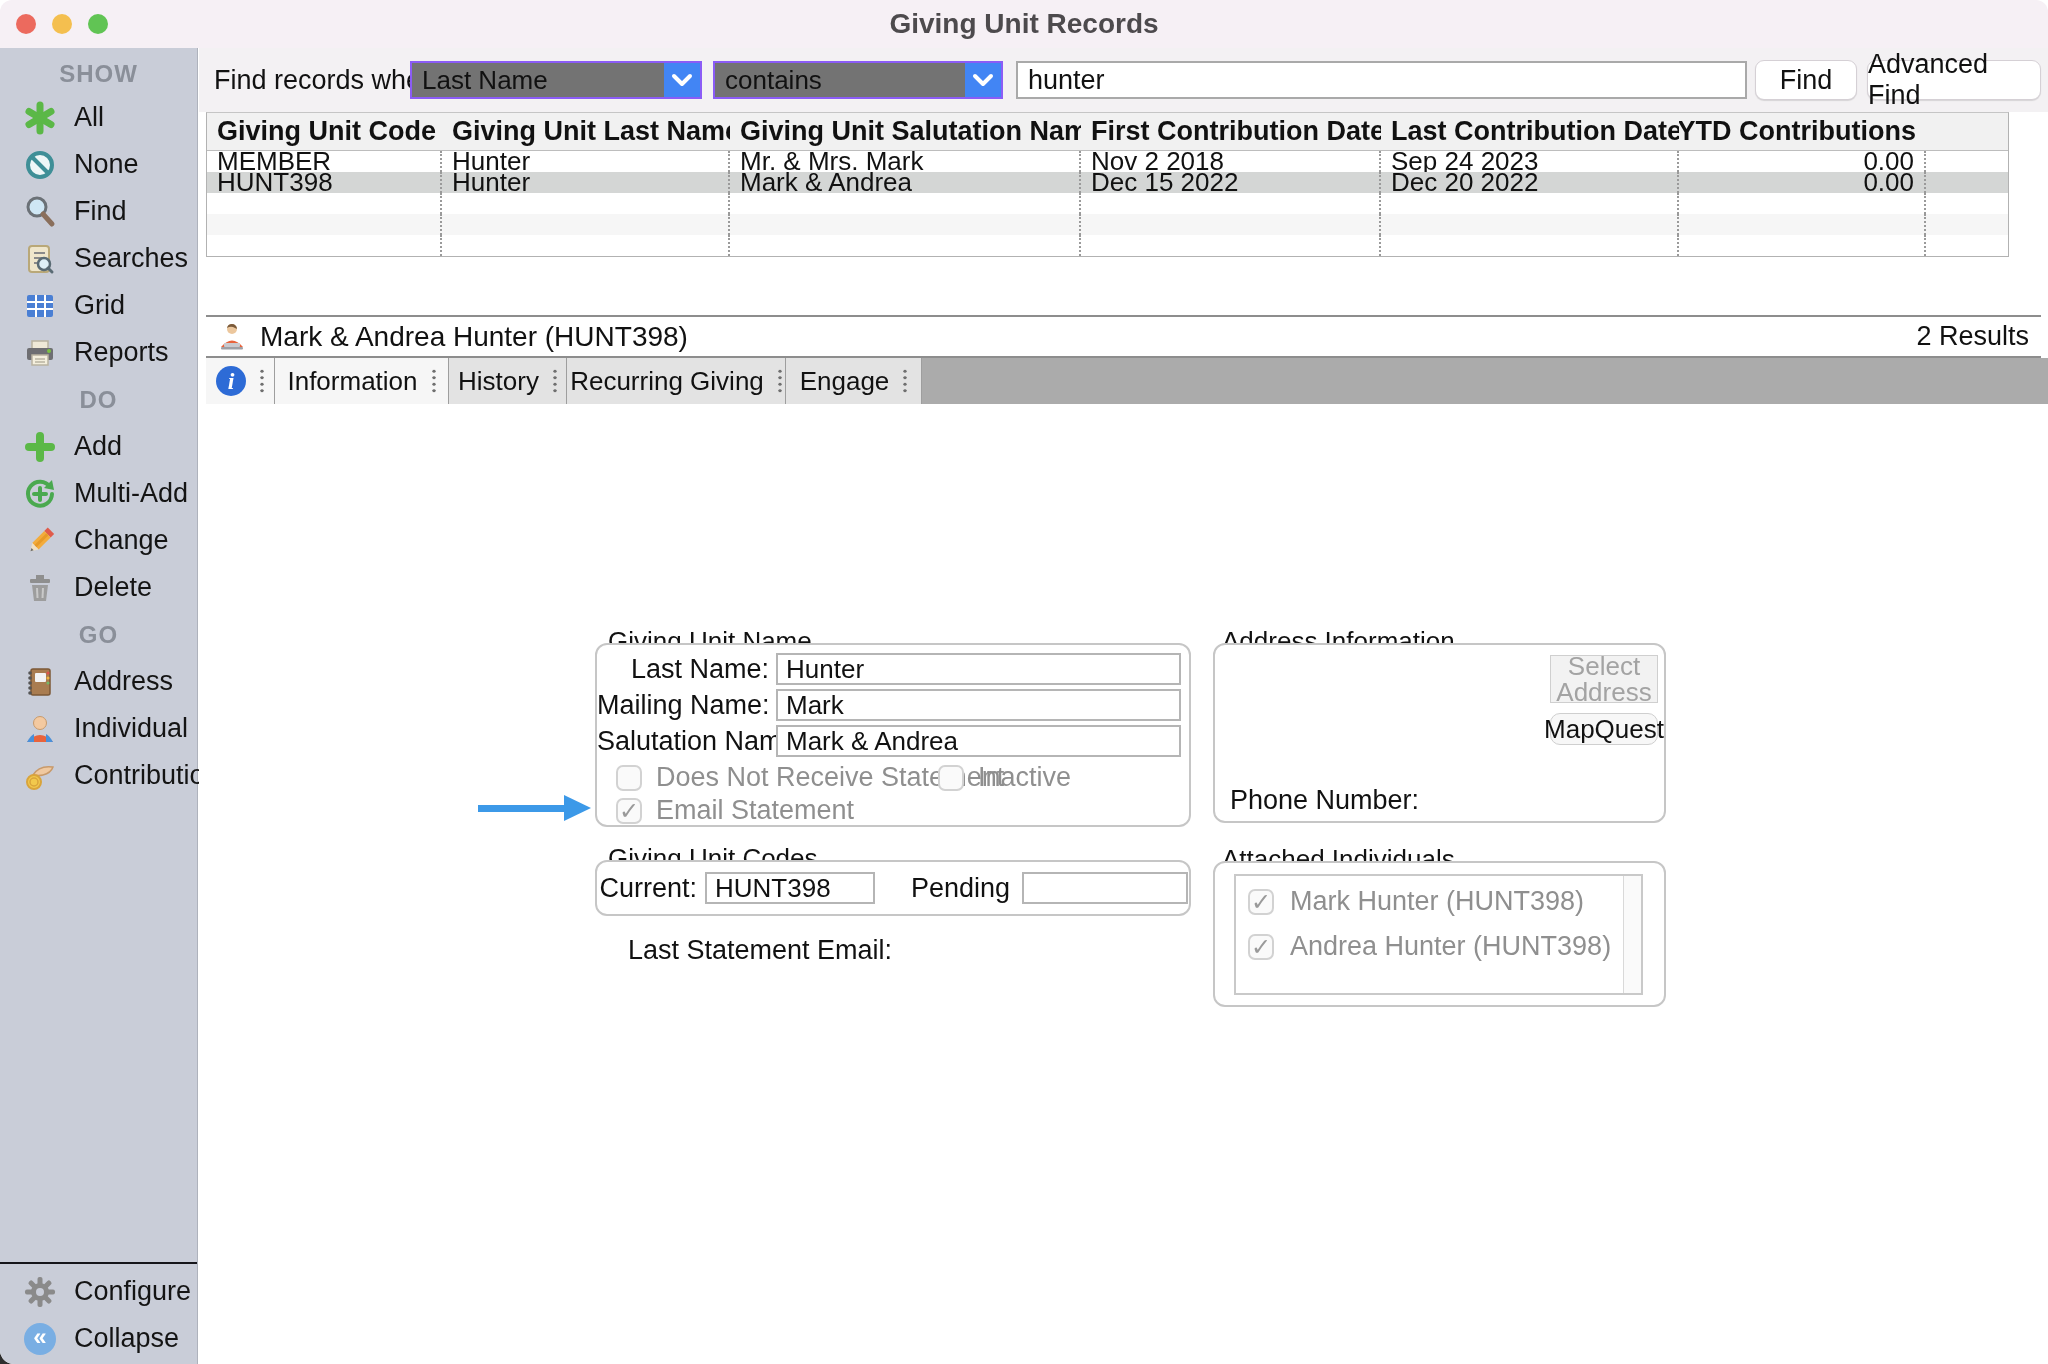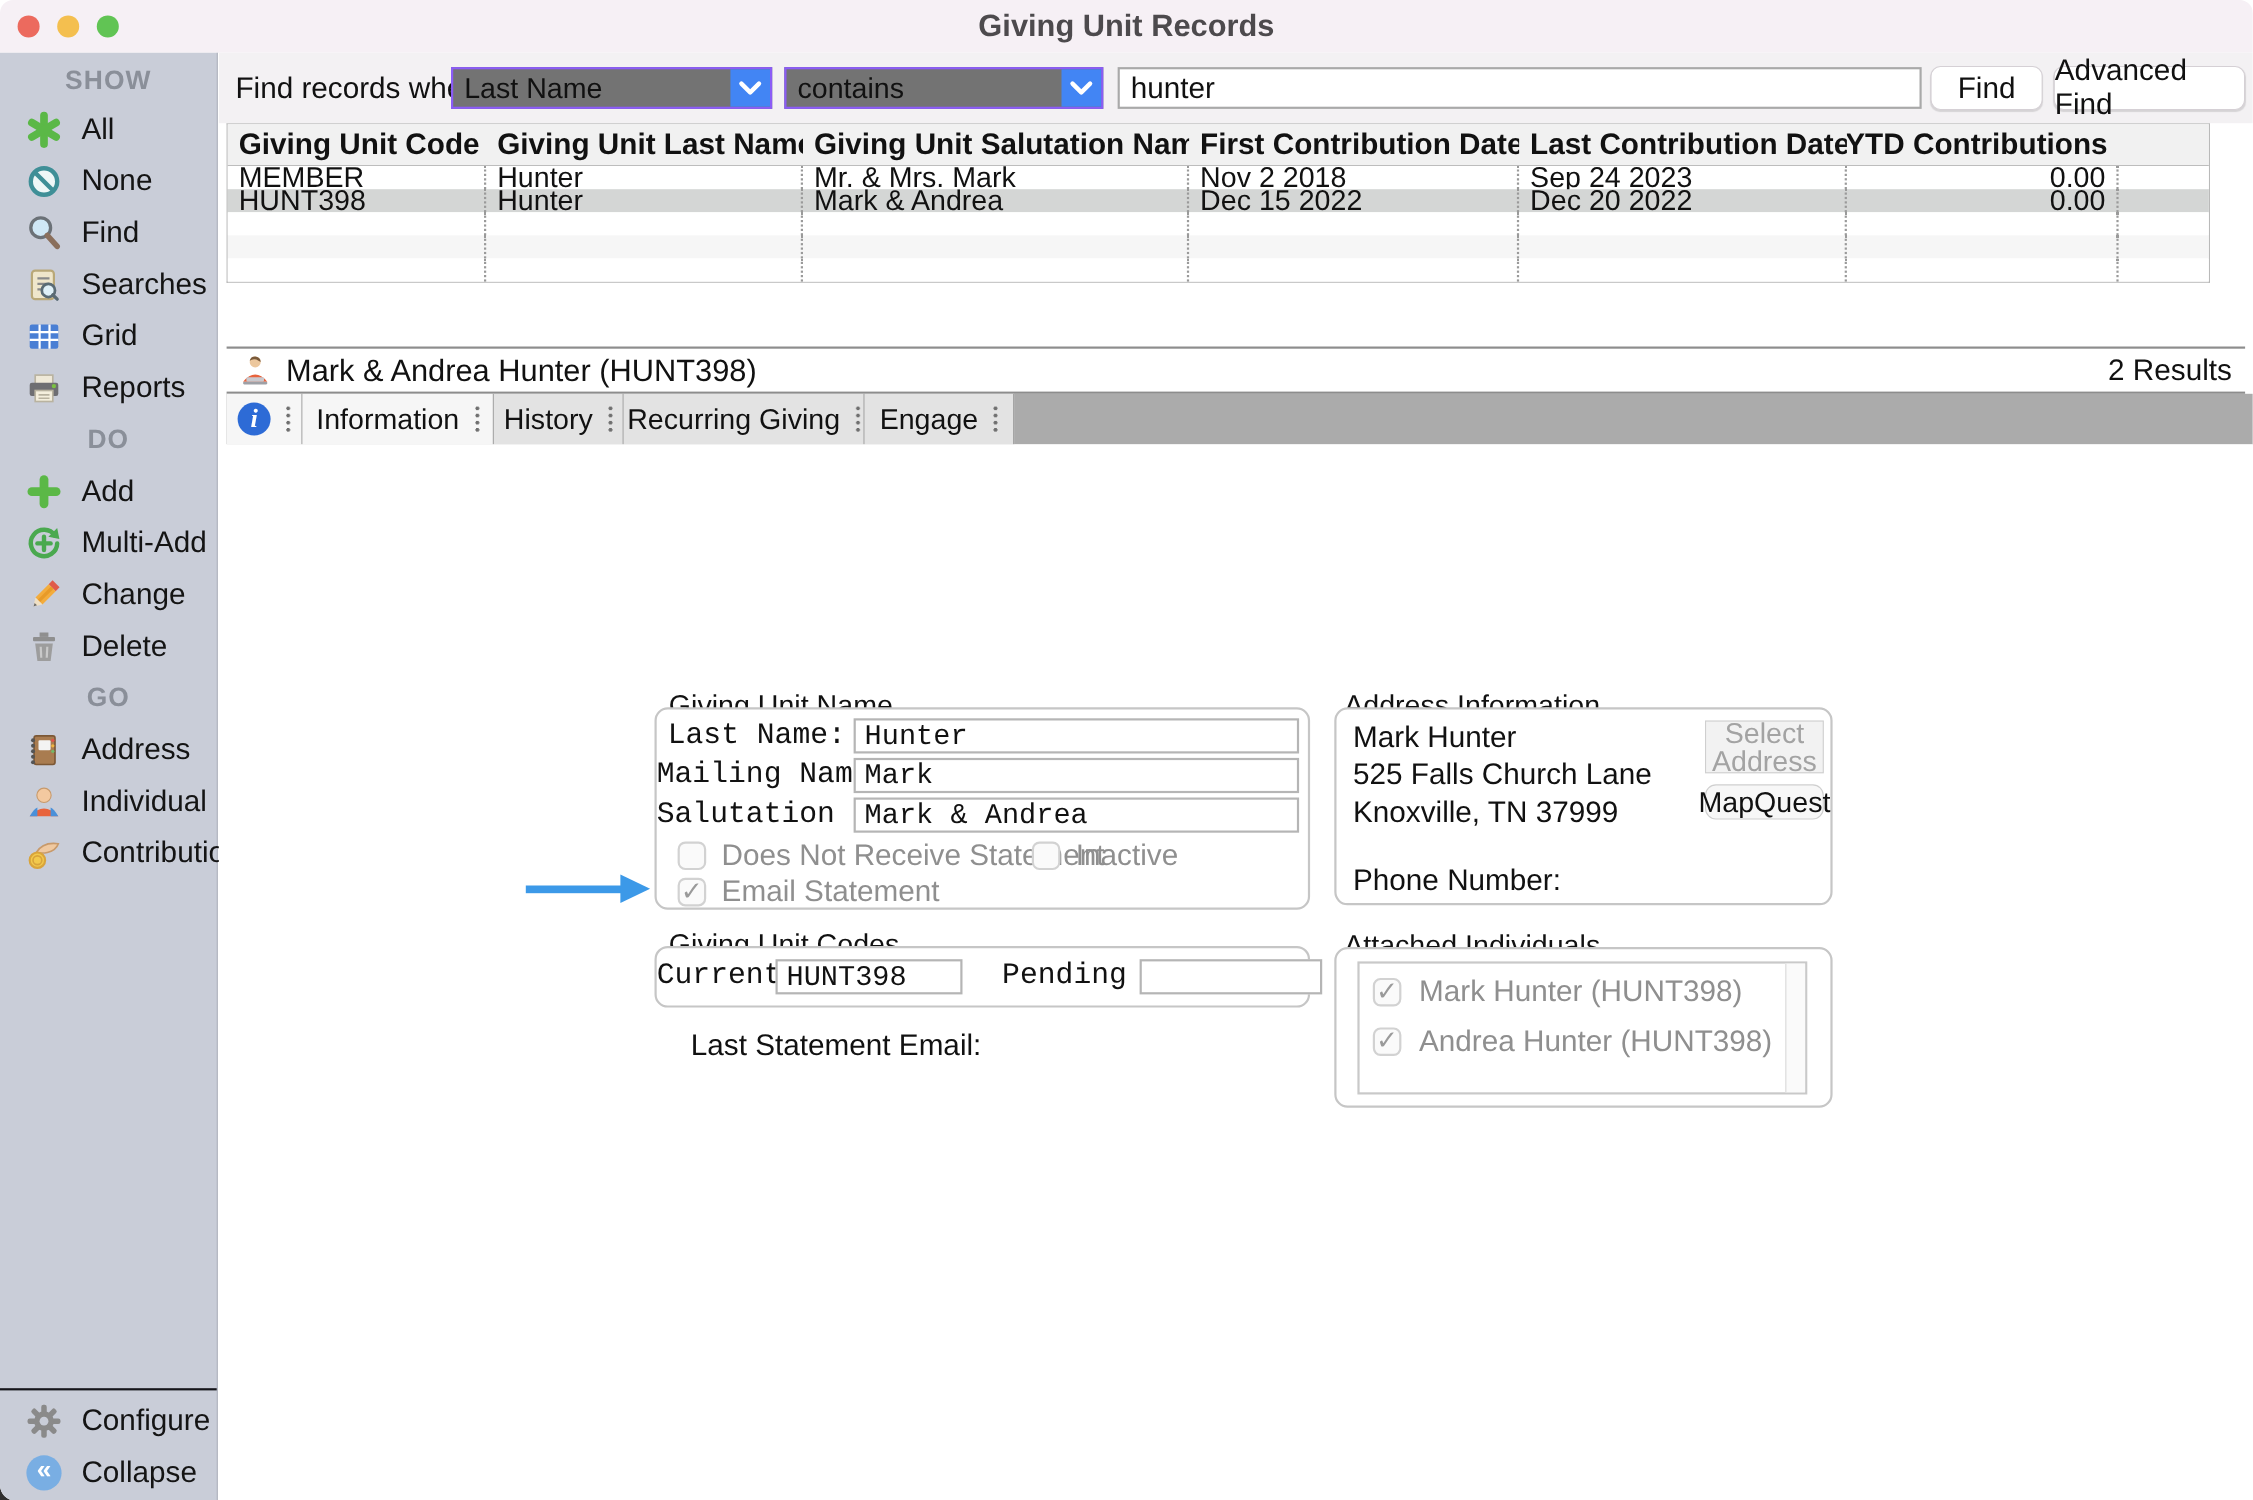--- a/index.html
+++ b/index.html
@@ -67,21 +67,21 @@
   .tab-information { width:174px; }
   .tab-history { width:118px; }
   .tab-recurring { width:219px; }
   .tab-engage { width:136px; }
 
   
   .content { position:absolute; left:0; top:356px; width:1849px; height:960px; background:#ffffff; }
   .group-label { position:absolute; font-size:26px; color:#111; }
   .panel { position:absolute; border:2px solid #c6c6c6; border-radius:12px; background:#fff; }
 
-  .frow { position:absolute; display:flex; align-items:center;font-family:Liberation Mono, monospace; }
+  .frow { position:absolute; display:flex; align-items:center; }
   .frow .flabel { font-size:27px; color:#111; text-align:right; white-space:nowrap; }
   .txt { height:32px; background:#fff; border:2px solid #b5b5b5; font-size:26px; color:#111; padding:0 8px; font-family:inherit; }
 
   .cb-row { position:absolute; display:flex; align-items:center; gap:14px; }
   .cbox { width:26px; height:26px; border-radius:7px; border:2px solid #d2d2d2; background:#fafafa; display:flex; align-items:center; justify-content:center; flex:none; }
   .cbox .check-icon { display:none; font-size:24px; color:#9a9a9a; line-height:1; }
   .cbox.checked .check-icon { display:block; }
   .cb-label { font-size:27px; color:#8f8f8f; white-space:nowrap; }
 
   .addr-lines { position:absolute; left:15px; top:8px; font-size:27px; color:#111; line-height:34px; }
@@ -487,25 +487,20 @@
           <input class="txt" style="margin-left: 8px; width: 170px;" value="HUNT398">
           <span class="flabel" style="margin-left:36px;">Pending</span>
           <input class="txt" style="margin-left: 12px; width: 166px;" value="">
         </div>
       </div>
 
       <div class="stmt-label" style="left:429px; top:531px;">Last Statement Email:</div>
 
       <div class="group-label" style="left:1023px; top:222px;">Address Information</div>
       <div class="panel" style="left:1014px; top:239px; width:453px; height:180px;">
-        <div class="addr-lines">
-          <div>Mark Hunter</div>
-          <div>525 Falls Church Lane</div>
-          <div>Knoxville, TN 37999</div>
-        </div>
         <div class="mini-btn disabled" style="left:335px; top:10px; width:108px; height:48px; line-height:26px;">Select Address</div>
         <div class="mini-btn enabled" style="left:335px; top:68px; width:108px; height:32px;">MapQuest</div>
         <div class="phone-label" style="left:15px; top:140px;">Phone Number:</div>
       </div>
 
       <div class="group-label" style="left:1023px; top:440px;">Attached Individuals</div>
       <div class="panel" style="left:1014px; top:457px; width:453px; height:146px;">
         <div class="ind-list" style="left:19px; top:11px; width:409px; height:121px;">
           <div class="ind-item">
             <span class="cbox checked">

